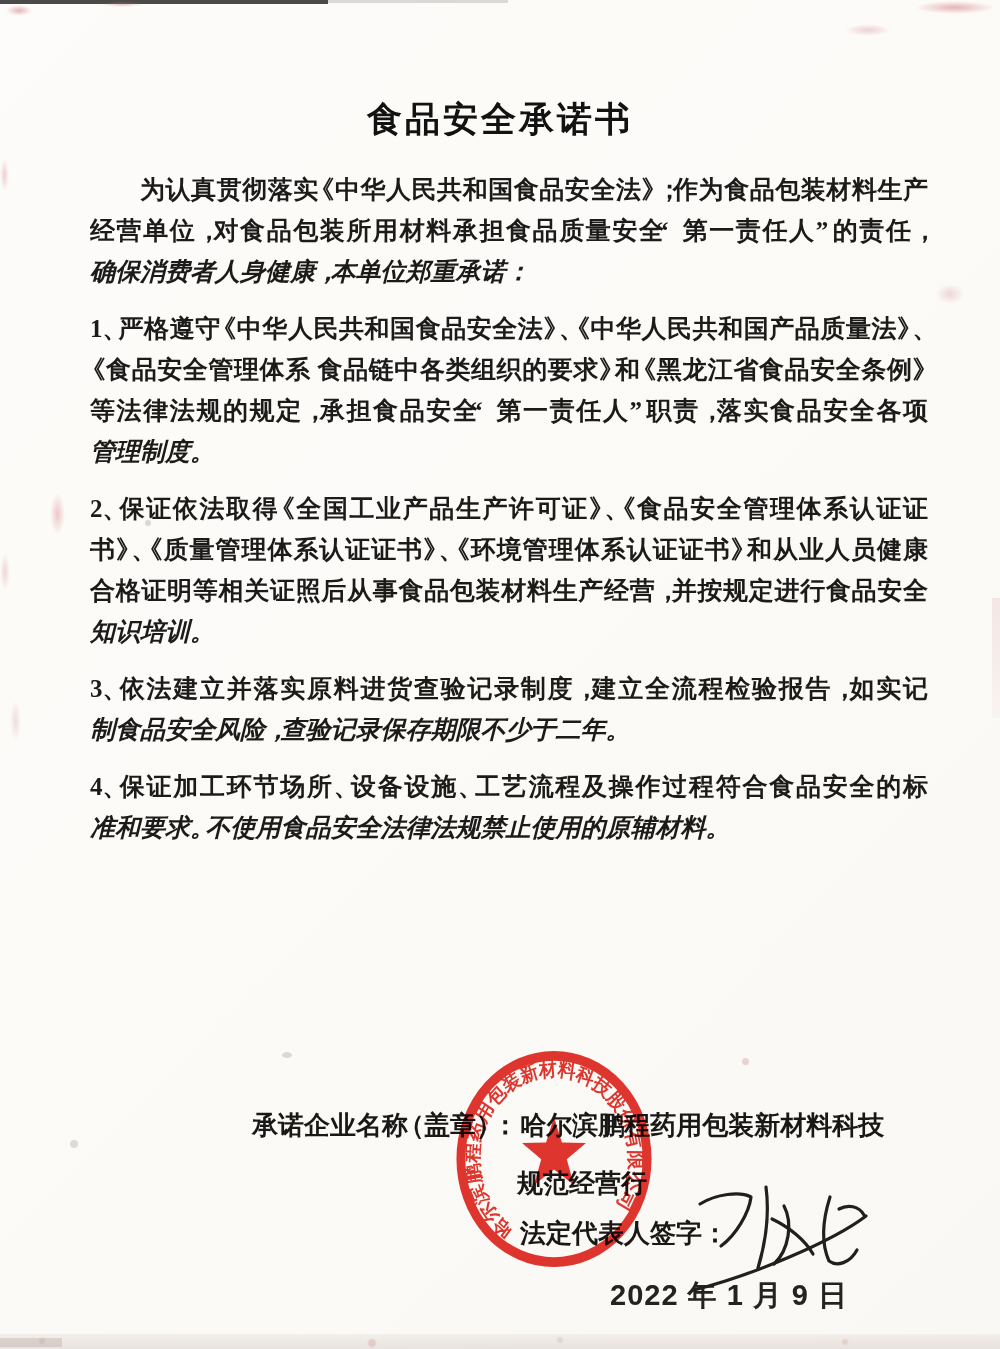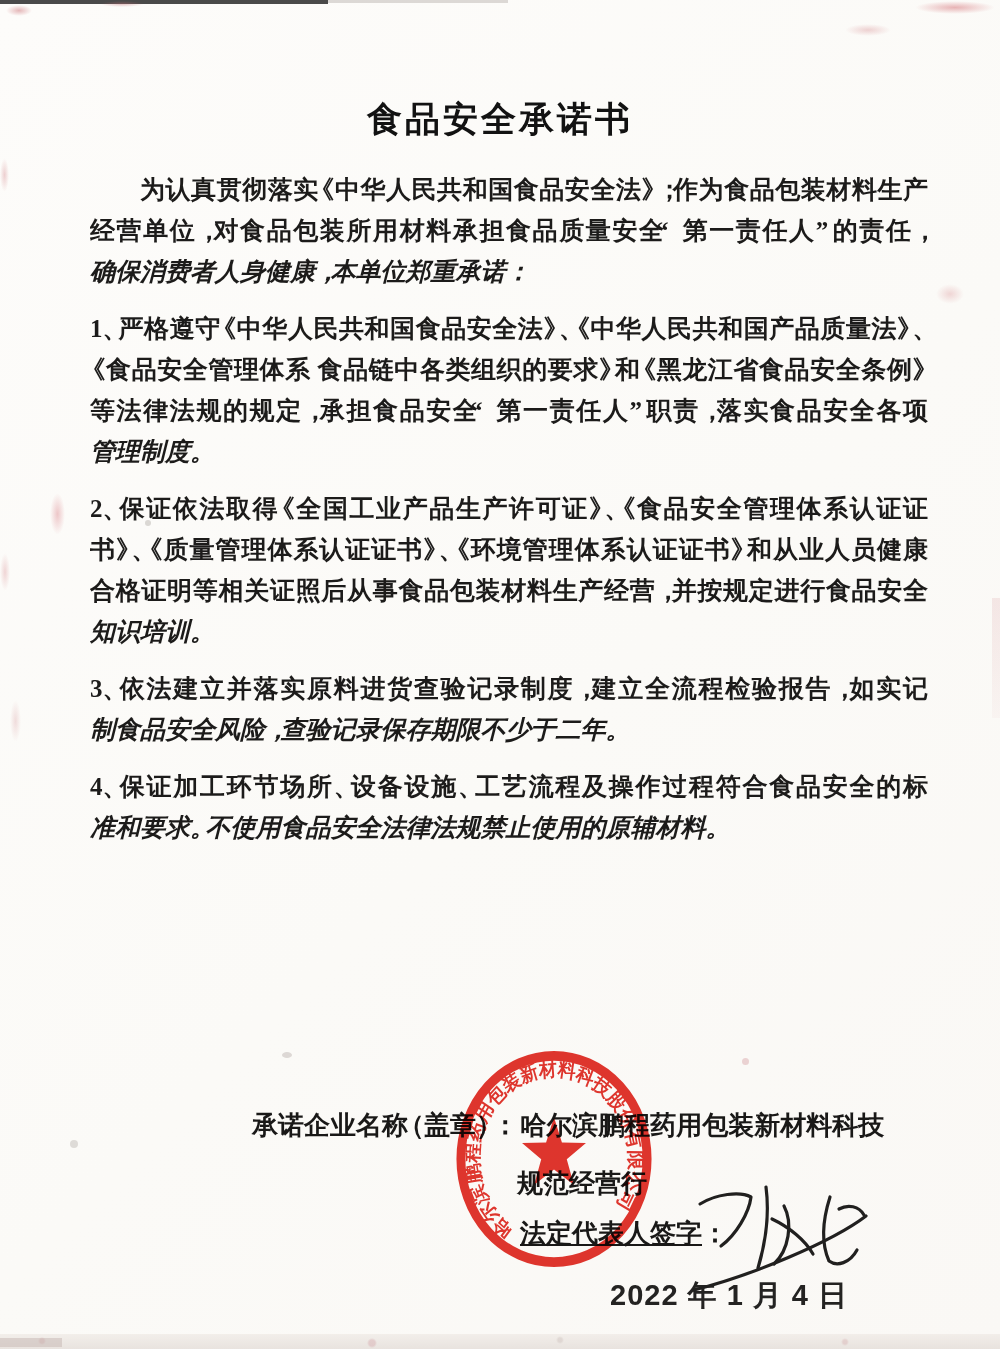--- a/index.html
+++ b/index.html
@@ -29,21 +29,21 @@
   }
   .line.last{text-align-last:left;font-style:italic;}
   .line.indent{padding-left:50px;}
   .pc{display:inline-block;width:.62em;}
   .po{display:inline-block;width:.62em;text-indent:-.38em;}
   
   .sigline{position:absolute;font-size:26px;font-weight:600;white-space:nowrap;color:#191817;}
   #company-line{left:252px;top:1108px;}
   #company-line .cname{margin-left:12px;}
   #company-line2{left:517px;top:1166px;}
-  #sign-line{left:520px;top:1216px;text-decoration:underline;}
+  #sign-line{left:520px;top:1216px;}
   #date-line{
     left:610px;top:1276px;font-size:29px;font-weight:600;letter-spacing:1px;
     font-family:"Liberation Sans","DejaVu Sans",sans-serif;color:#242322;
   }
   
   #stamp{
     position:absolute;left:452px;top:1046px;width:204px;height:226px;
     mix-blend-mode:multiply;opacity:.92;filter:blur(.4px);
   }
   
@@ -131,21 +131,21 @@
       </div>
       <div class="para">
       </div>
     </div>
 
   <div class="sigline" id="company-line">
     <span class="cjk-compress">承诺企业名称<span class="po">（</span>盖章<span class="pc">）</span><span class="pc">：</span></span><span class="cname">哈尔滨鹏程药用包装新材料科技</span>
   </div>
   <div class="sigline" id="company-line2">规范经营行</div>
   <div class="sigline cjk-compress" id="sign-line">法定代表人签字<span class="pc">：</span></div>
-  <div class="sigline" id="date-line">2022 年 1 月 4 日</div>
+  <div class="sigline" id="date-line">2022 年 1 月 9 日</div>
 
   <svg id="stamp" viewBox="0 0 206 206" preserveAspectRatio="none">
     <circle cx="103" cy="103" r="94" fill="none" stroke="#e0251c" stroke-width="9"></circle>
     <path d="M103,65 L111,88 L135.3,88.5 L115.9,103.2 L123,126.5 L103,112.6 L83,126.5 L90.1,103.2 L70.7,88.5 L95,88 Z" fill="#e0251c"></path>
     <path id="sealArc" d="M 61.6 166.8 A 76 76 0 1 1 144.4 166.8" fill="none"></path>
     <text font-size="18" font-weight="bold" fill="#e0251c" font-family="Liberation Sans, DejaVu Sans, sans-serif">
       <textPath href="#sealArc" startOffset="0">哈尔滨鹏程药用包装新材料科技股份有限公司</textPath>
     </text>
   </svg>
 

